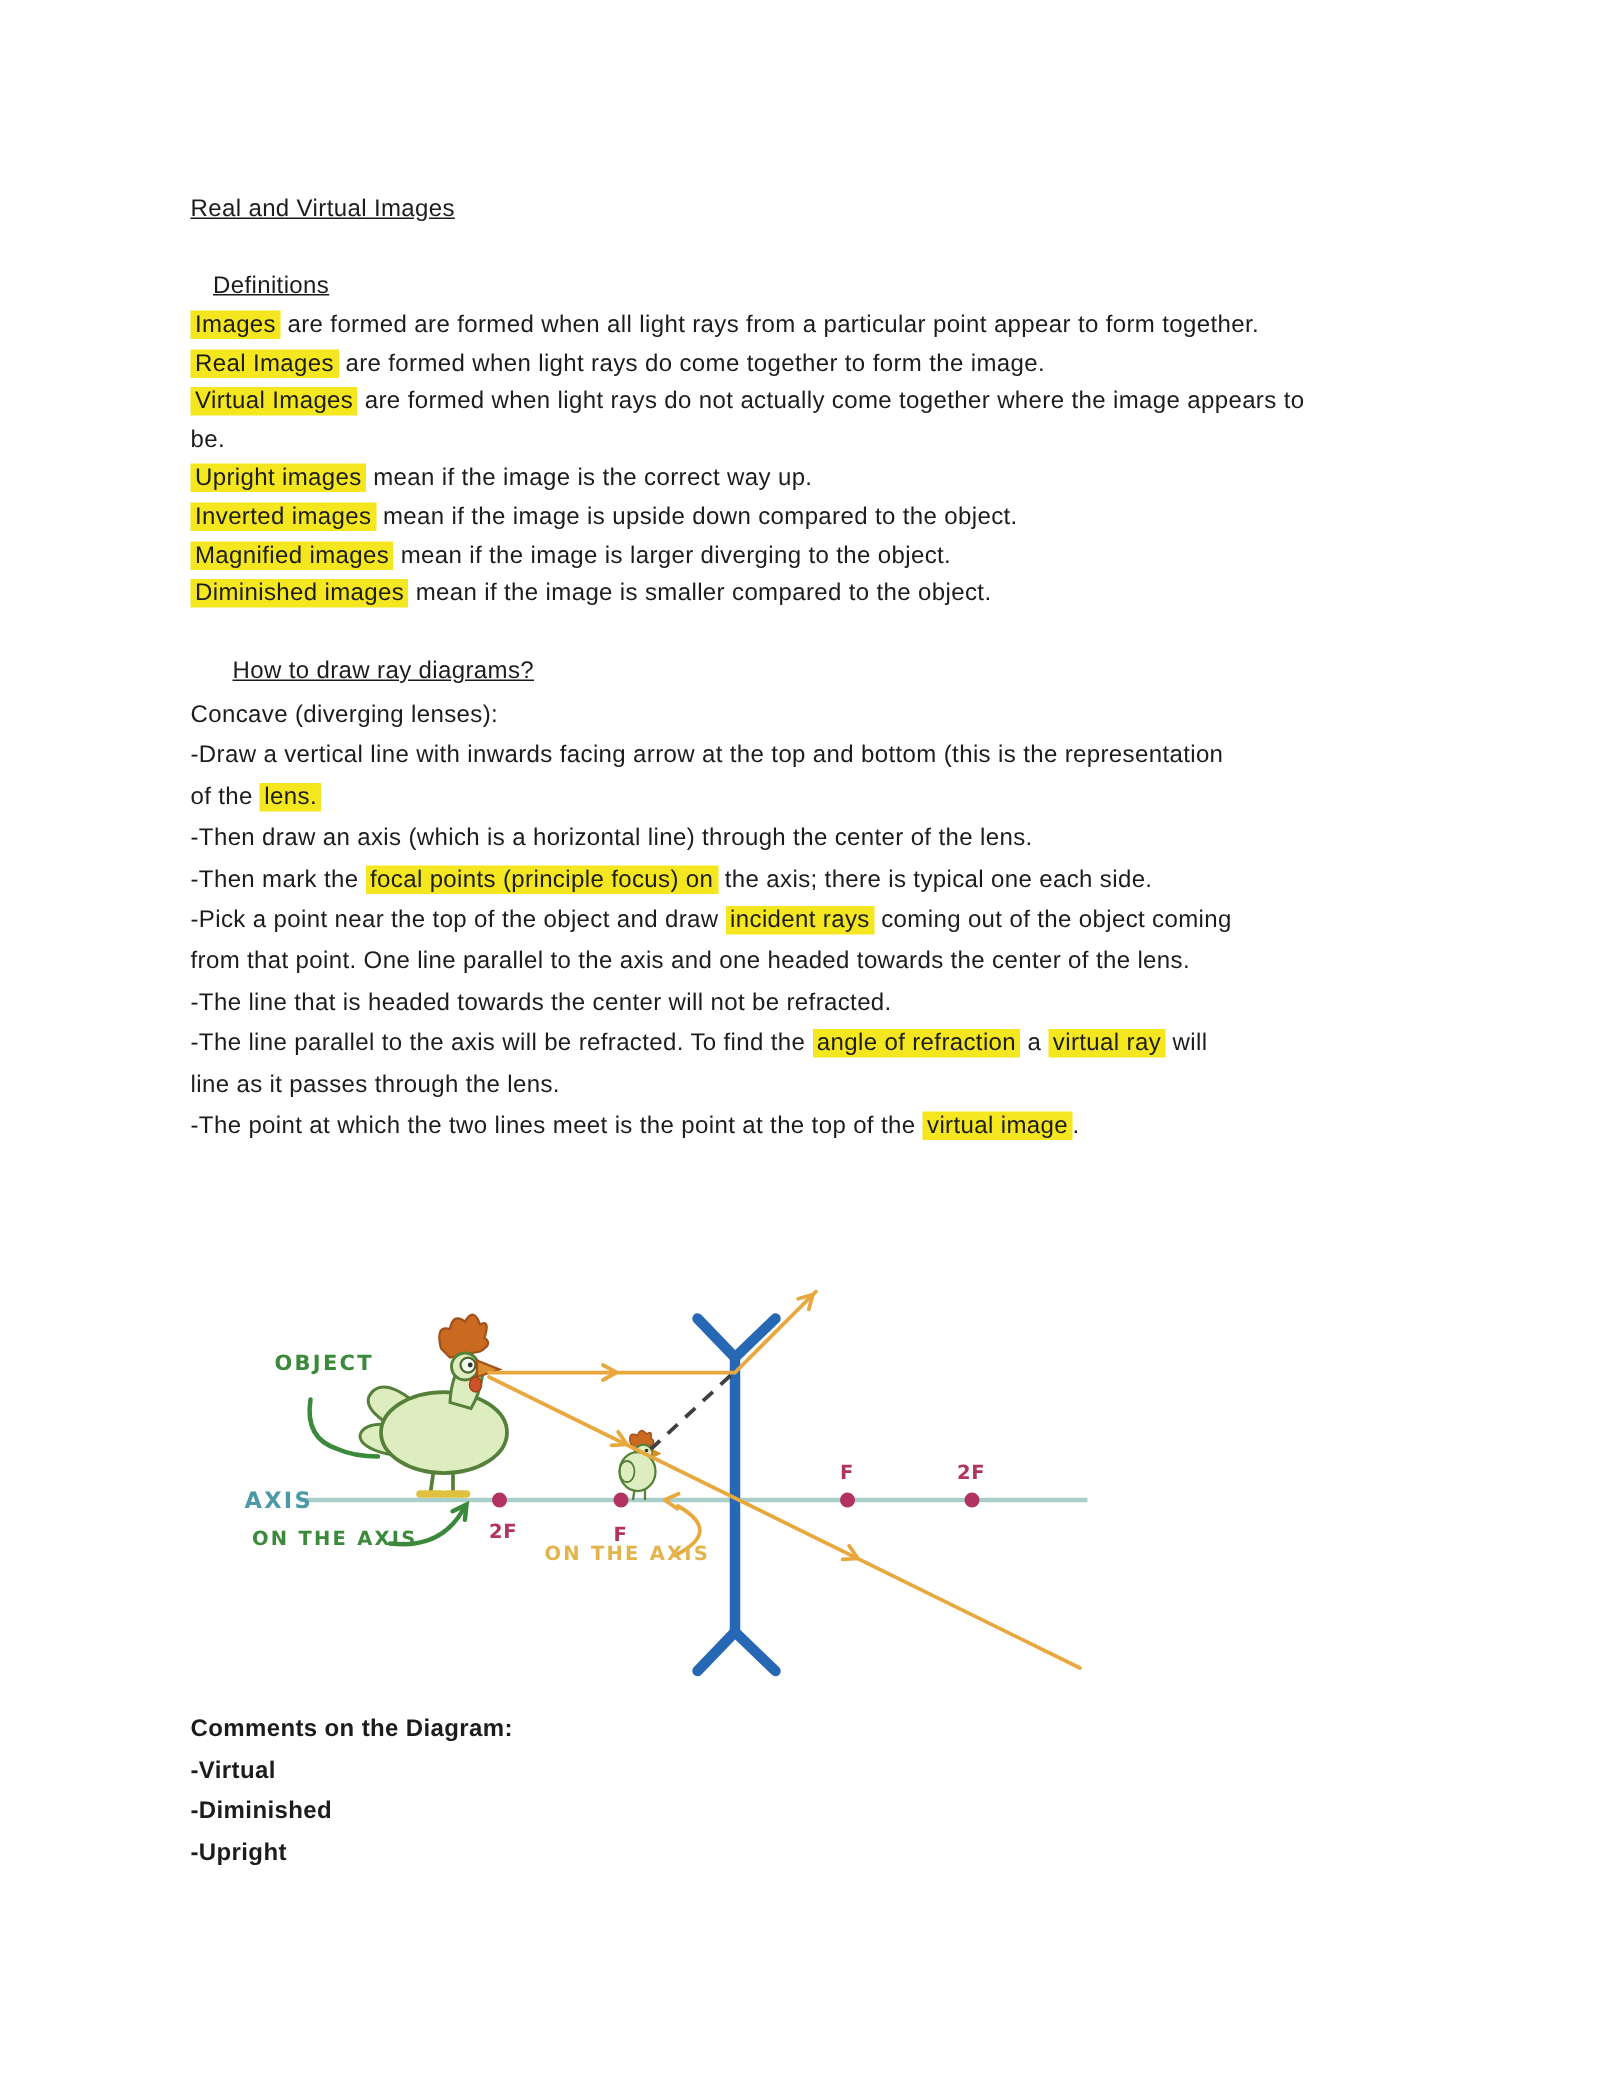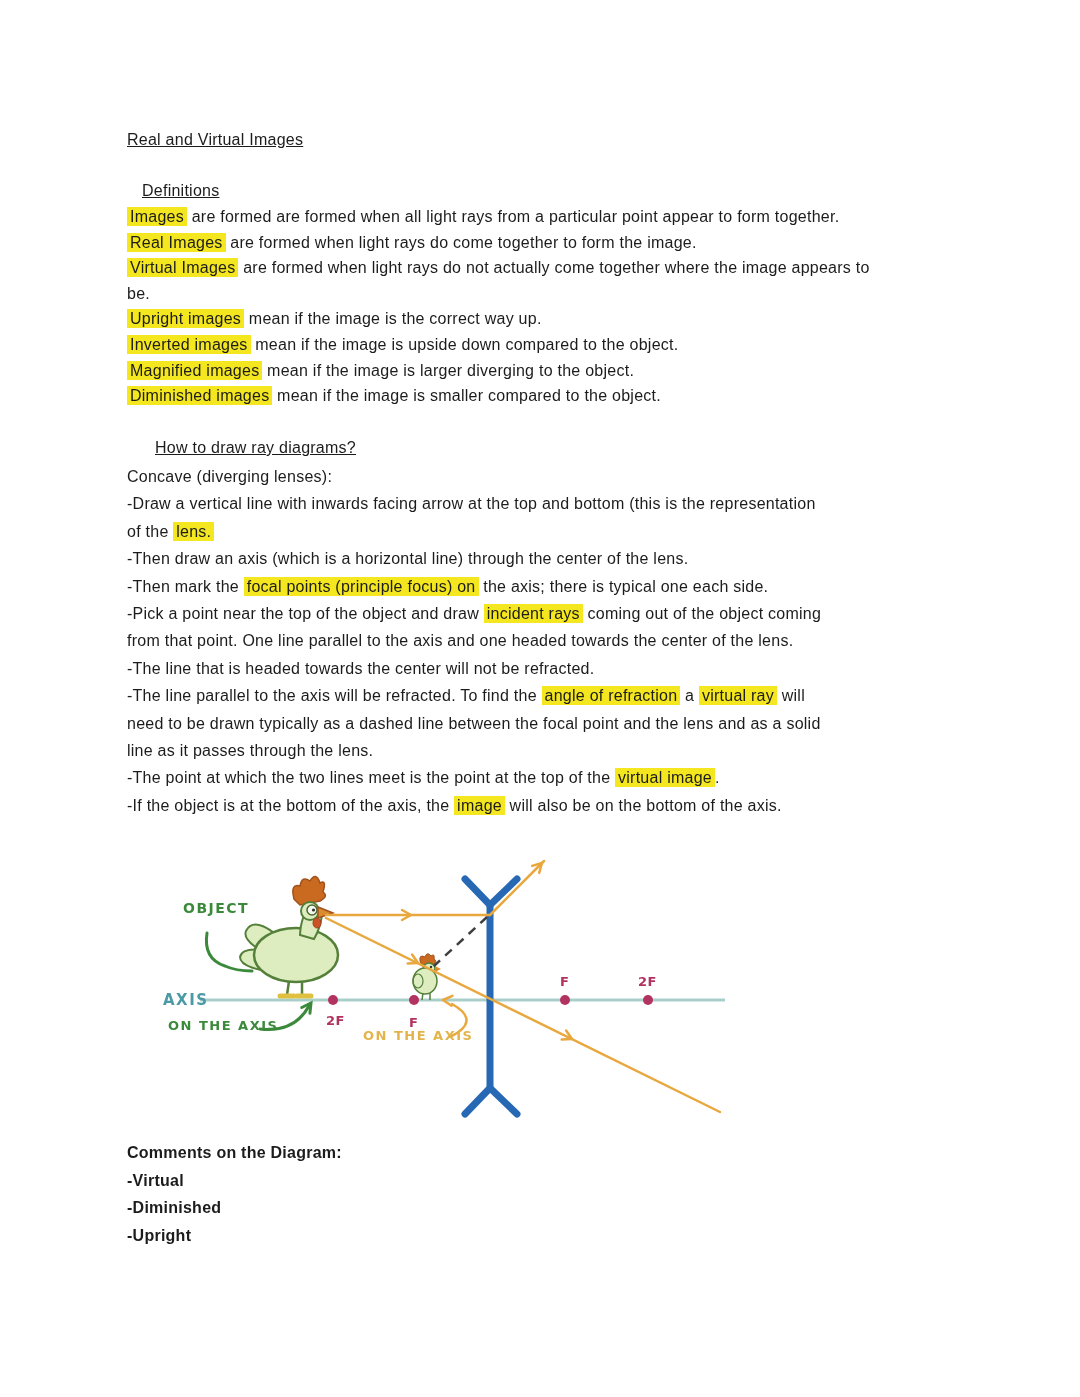--- a/index.html
+++ b/index.html
@@ -52,24 +52,22 @@
   <div class="abs block howto-block" style="left:127px;top:463px;">
       <div class="line"><span>Concave (diverging lenses):</span></div>
       <div class="line"><span>-Draw a vertical line with inwards facing arrow at the top and bottom (this is the representation</span></div>
       <div class="line"><span>of the </span><span class="hl">lens.</span></div>
       <div class="line"><span>-Then draw an axis (which is a horizontal line) through the center of the lens.</span></div>
       <div class="line"><span>-Then mark the </span><span class="hl">focal points (principle focus) on</span><span> the axis; there is typical one each side.</span></div>
       <div class="line"><span>-Pick a point near the top of the object and draw </span><span class="hl">incident rays</span><span> coming out of the object coming</span></div>
       <div class="line"><span>from that point. One line parallel to the axis and one headed towards the center of the lens.</span></div>
       <div class="line"><span>-The line that is headed towards the center will not be refracted.</span></div>
       <div class="line"><span>-The line parallel to the axis will be refracted. To find the </span><span class="hl">angle of refraction</span><span> a </span><span class="hl">virtual ray</span><span> will</span></div>
-      <div class="line"><span>need to be drawn typically as a dashed line between the focal point and the lens and as a solid</span></div>
       <div class="line"><span>line as it passes through the lens.</span></div>
       <div class="line"><span>-The point at which the two lines meet is the point at the top of the </span><span class="hl">virtual image</span><span>.</span></div>
-      <div class="line"><span>-If the object is at the bottom of the axis, the </span><span class="hl">image</span><span> will also be on the bottom of the axis.</span></div>
     </div>
 
   <svg class="diagram-svg" width="620" height="290" viewBox="0 0 620 290">
 
     <line class="axisline" x1="70" y1="147" x2="595" y2="147"></line>
 
     <circle class="dot" cx="203" cy="147" r="5"></circle>
     <circle class="dot" cx="284" cy="147" r="5"></circle>
     <circle class="dot" cx="435" cy="147" r="5"></circle>
     <circle class="dot" cx="518" cy="147" r="5"></circle>

